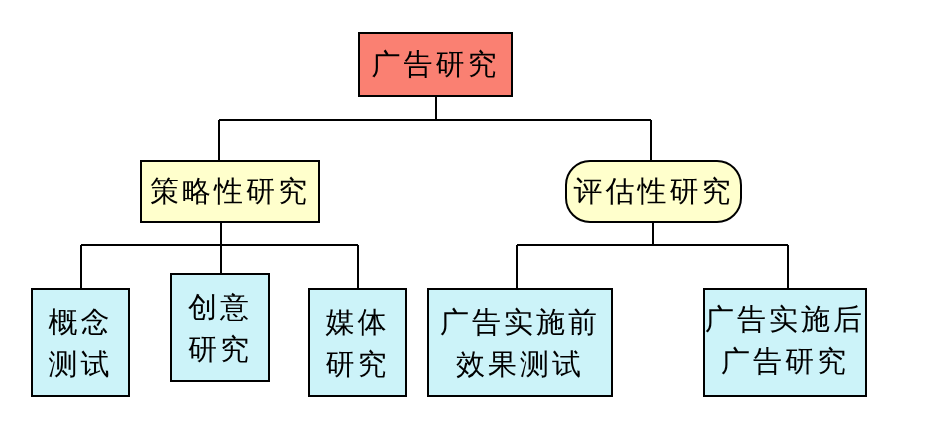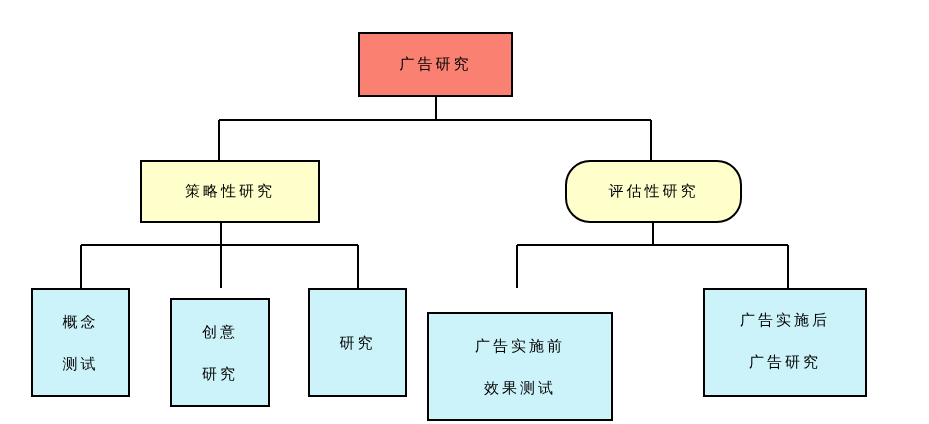--- a/index.html
+++ b/index.html
@@ -32,21 +32,21 @@
     fill: none;
   }
   .node {
     position: absolute;
     border: 2px solid var(--border);
     color: var(--text);
     display: flex;
     flex-direction: column;
     align-items: center;
     justify-content: center;
-    font-size: 15px;
+    font-size: 29px;
     letter-spacing: 3px;
     line-height: 1.25;
   }
   .node .txt { white-space: nowrap; }
   .root   { background: var(--root-fill); }
   .branch { background: var(--branch-fill); }
   .leaf   { background: var(--leaf-fill); }
   .leaf .txt { line-height: 42px; }
 </style>
 </head>
@@ -82,30 +82,31 @@
 
   <div class="node branch" style="left:565px; top:160px; width:177px; height:63px;border-radius:25px;">
     <span class="txt">评估性研究</span>
   </div>
 
   <div class="node leaf" style="left:31px; top:288px; width:99px; height:109px;">
     <span class="txt">概念</span>
     <span class="txt">测试</span>
   </div>
 
-  <div class="node leaf" style="left:170px; top:298px; width:100px; height:109px;">
+  <div class="node leaf" style="left:170px; top:273px; width:100px; height:109px;">
     <span class="txt">创意</span>
     <span class="txt">研究</span>
   </div>
 
   <div class="node leaf" style="left:308px; top:288px; width:99px; height:109px;">
+    <span class="txt">媒体</span>
     <span class="txt">研究</span>
   </div>
 
-  <div class="node leaf" style="left:427px; top:288px; width:186px; height:109px;margin-top:24px;">
+  <div class="node leaf" style="left:427px; top:288px; width:186px; height:109px;">
     <span class="txt">广告实施前</span>
     <span class="txt">效果测试</span>
   </div>
 
   <div class="node leaf" style="left:703px; top:288px; width:164px; height:109px;font-family:Liberation Mono, monospace;">
     <span class="txt">广告实施后</span>
     <span class="txt">广告研究</span>
   </div>
 
 </div>

